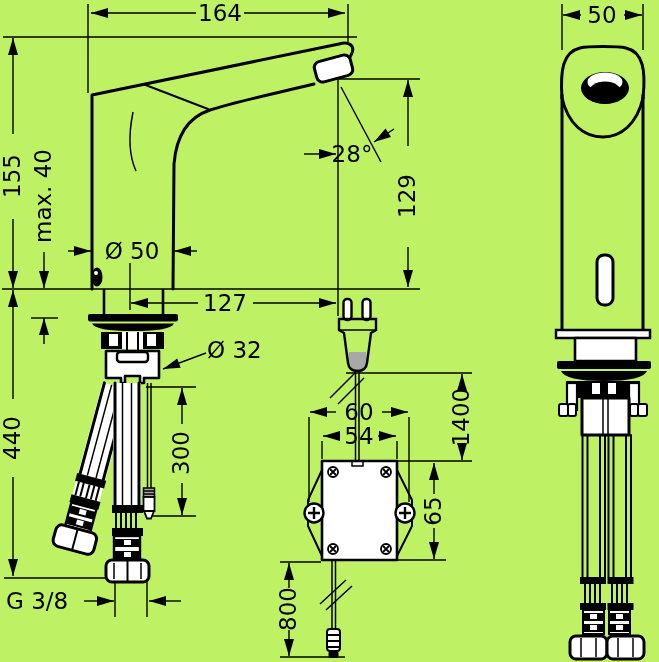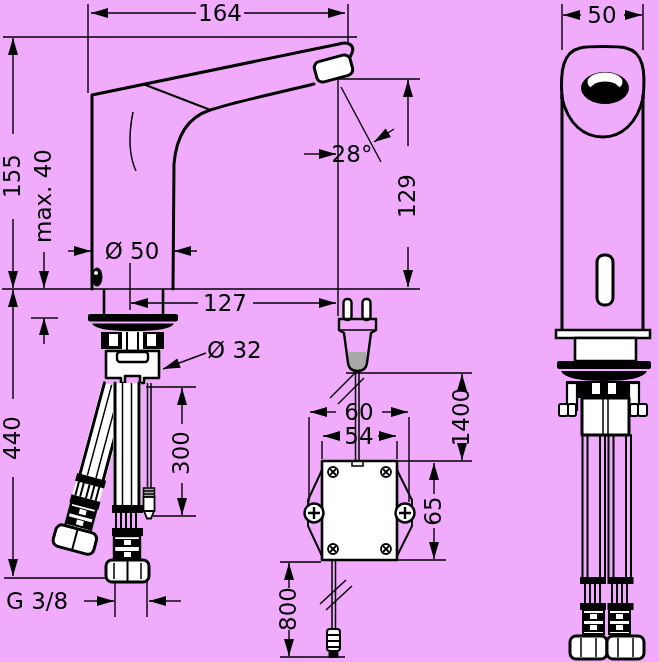--- a/index.html
+++ b/index.html
@@ -1,16 +1,16 @@
 <!DOCTYPE html>
 <html><head>
 <meta charset="utf-8">
 <style>
   html,body{margin:0;padding:0;background:#ffffff;}
-  .stage{width:659px;height:662px;background:#f0abfc;position:relative;overflow:hidden;}
+  .stage{width:659px;height:662px;background:#bef264;position:relative;overflow:hidden;}
   svg text{font-family:"DejaVu Sans","Liberation Sans",sans-serif;font-size:23px;fill:#000;}
   .o3{fill:none;stroke:#000;stroke-width:3;stroke-linecap:round;stroke-linejoin:round;}
   .o26{fill:none;stroke:#000;stroke-width:2.6;stroke-linejoin:round;}
   .o2{fill:none;stroke:#000;stroke-width:2;stroke-linecap:round;}
   .thin{fill:none;stroke:#000;stroke-width:1.5;}
   .dim{fill:none;stroke:#000;stroke-width:1.4;}
   .fillb{fill:#000;stroke:none;}
   .whitefill{fill:#fff;}
   .bar{stroke:#000;stroke-width:2;}
 </style>

